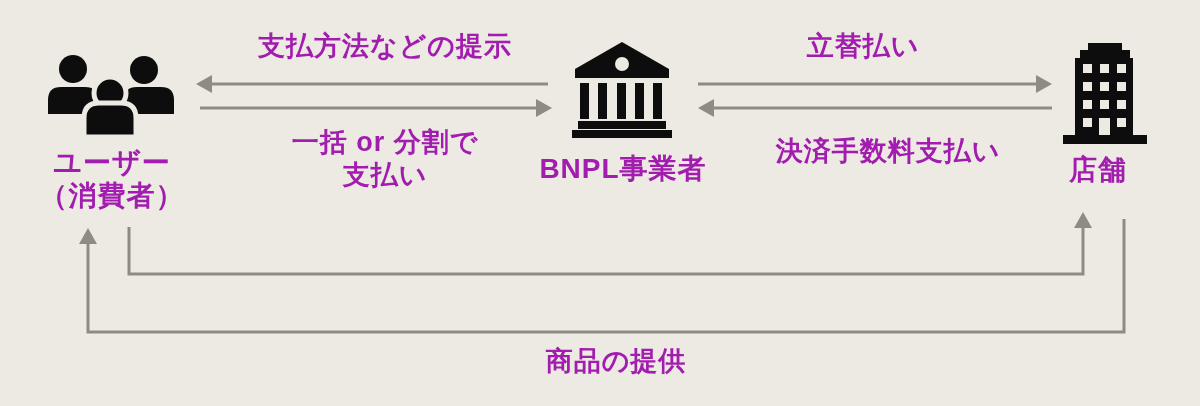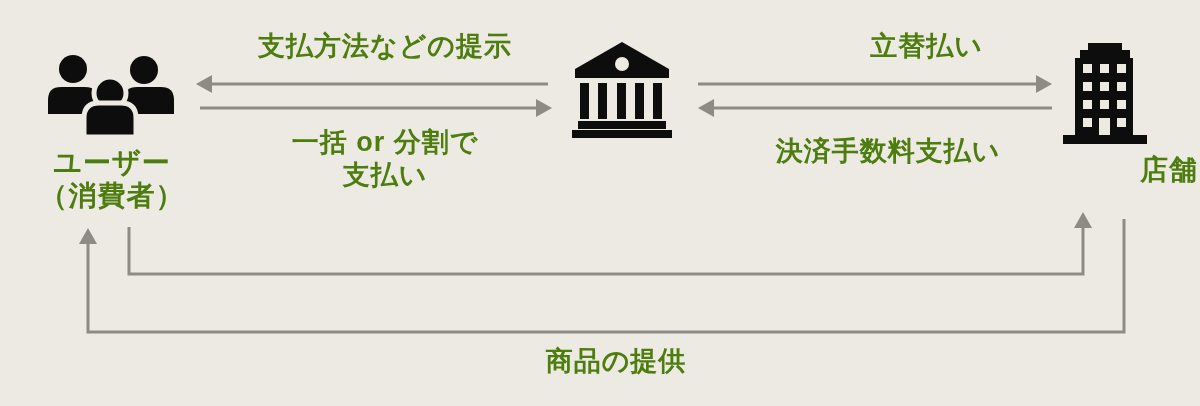--- a/index.html
+++ b/index.html
@@ -6,21 +6,21 @@
   .canvas{
     position:relative;
     width:1200px;height:406px;
     background:#ECEAE2;
     overflow:hidden;
     font-family:"Liberation Sans","DejaVu Sans",sans-serif;
   }
   .label{
     position:absolute;
     font-weight:700;
-    color:#4d7c0f;
+    color:#a21caf;
     text-align:center;
     letter-spacing:1px;
     white-space:nowrap;
     z-index:3;
   }
   .flow-label{font-size:27px;line-height:33px;}
   .node-label{font-size:28px;line-height:33px;}
   .icon{position:absolute;z-index:2;}
   .arrows{position:absolute;left:0;top:0;z-index:1;}
   .arrow-line{stroke:#8E8C82;stroke-width:3;fill:none;}
@@ -110,30 +110,31 @@
         <rect x="41" y="76" width="11" height="17"></rect>
         <rect x="59" y="76" width="9" height="9"></rect>
     </g>
   </svg>
 
   <div class="label node-label" style="left:-8px;top:146px;width:240px;">
     <div>ユーザー</div>
     <div>（消費者）</div>
   </div>
 
+  <div class="label node-label" style="left:473px;top:152px;width:300px;">BNPL事業者</div>
 
-  <div class="label node-label" style="left:998px;top:153px;width:200px;text-align:right;">店舗</div>
+  <div class="label node-label" style="left:998px;top:153px;width:200px;">店舗</div>
 
   <div class="label flow-label" style="left:225px;top:30px;width:320px;">支払方法などの提示</div>
 
   <div class="label flow-label" style="left:225px;top:126px;width:320px;">
     <div>一括 or 分割で</div>
     <div>支払い</div>
   </div>
 
-  <div class="label flow-label" style="left:743px;top:30px;width:240px;text-align:right;">立替払い</div>
+  <div class="label flow-label" style="left:743px;top:30px;width:240px;">立替払い</div>
 
   <div class="label flow-label" style="left:738px;top:135px;width:300px;">決済手数料支払い</div>
 
 
   <div class="label flow-label" style="left:466px;top:347px;width:300px;font-family:Liberation Mono, monospace;">商品の提供</div>
 
 </div>
 
 </body></html>

